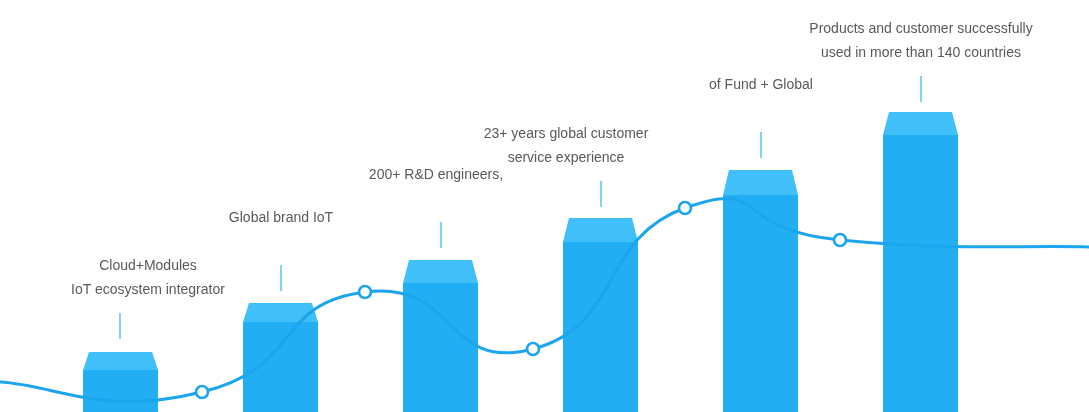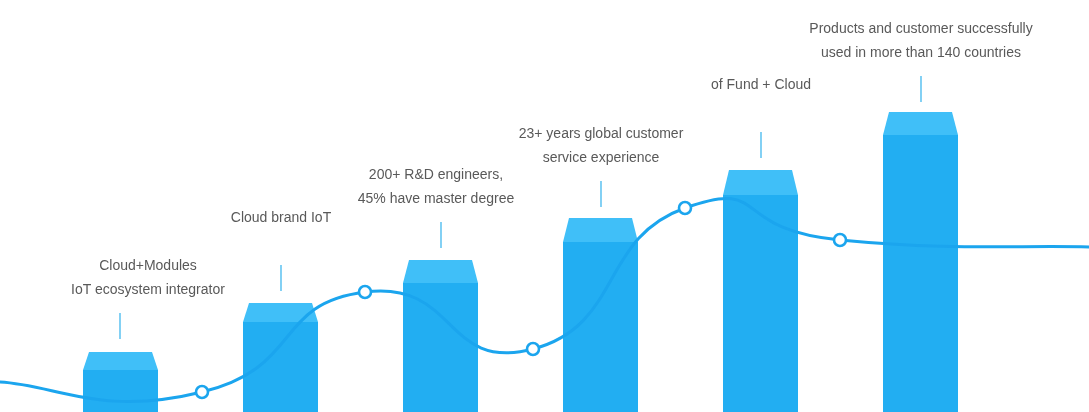--- a/index.html
+++ b/index.html
@@ -95,38 +95,37 @@
 
   <div id="labels-layer">
       <div class="milestone-label" style="top: 253px; left: 0px; width: 100%; text-align: left;">
         <div style="position: absolute; left: 120px; transform: translateX(-50%); text-align: center; margin-left: 28px;">
           <span class="label-line">Cloud+Modules</span>
           <span class="label-line">IoT ecosystem integrator</span>
         </div>
       </div>
       <div class="milestone-label" style="top: 205px; left: 0px; width: 100%; text-align: left;">
         <div style="position: absolute; left: 281px; transform: translateX(-50%); text-align: center;">
-          <span class="label-line">Cloud brand IoT</span>
+          <span class="label-line">Global brand IoT</span>
         </div>
       </div>
       <div class="milestone-label" style="top: 162px; left: 0px; width: 100%; text-align: left;">
         <div style="position: absolute; left: 436px; transform: translateX(-50%); text-align: center;">
           <span class="label-line">200+ R&amp;D engineers,</span>
-          <span class="label-line">45% have master degree</span>
         </div>
       </div>
       <div class="milestone-label" style="top: 121px; left: 0px; width: 100%; text-align: left;">
-        <div style="position: absolute; left: 601px; transform: translateX(-50%); text-align: center;">
+        <div style="position: absolute; left: 566px; transform: translateX(-50%); text-align: center;">
           <span class="label-line">23+ years global customer</span>
           <span class="label-line">service experience</span>
         </div>
       </div>
       <div class="milestone-label" style="top: 72px; left: 0px; width: 100%; text-align: left;">
         <div style="position: absolute; left: 761px; transform: translateX(-50%); text-align: center;">
-          <span class="label-line">of Fund + Cloud</span>
+          <span class="label-line">of Fund + Global</span>
         </div>
       </div>
       <div class="milestone-label" style="top: 16px; left: 0px; width: 100%; text-align: left;">
         <div style="position: absolute; left: 921px; transform: translateX(-50%); text-align: center;">
           <span class="label-line">Products and customer successfully</span>
           <span class="label-line">used in more than 140 countries</span>
         </div>
       </div>
     </div>
 

